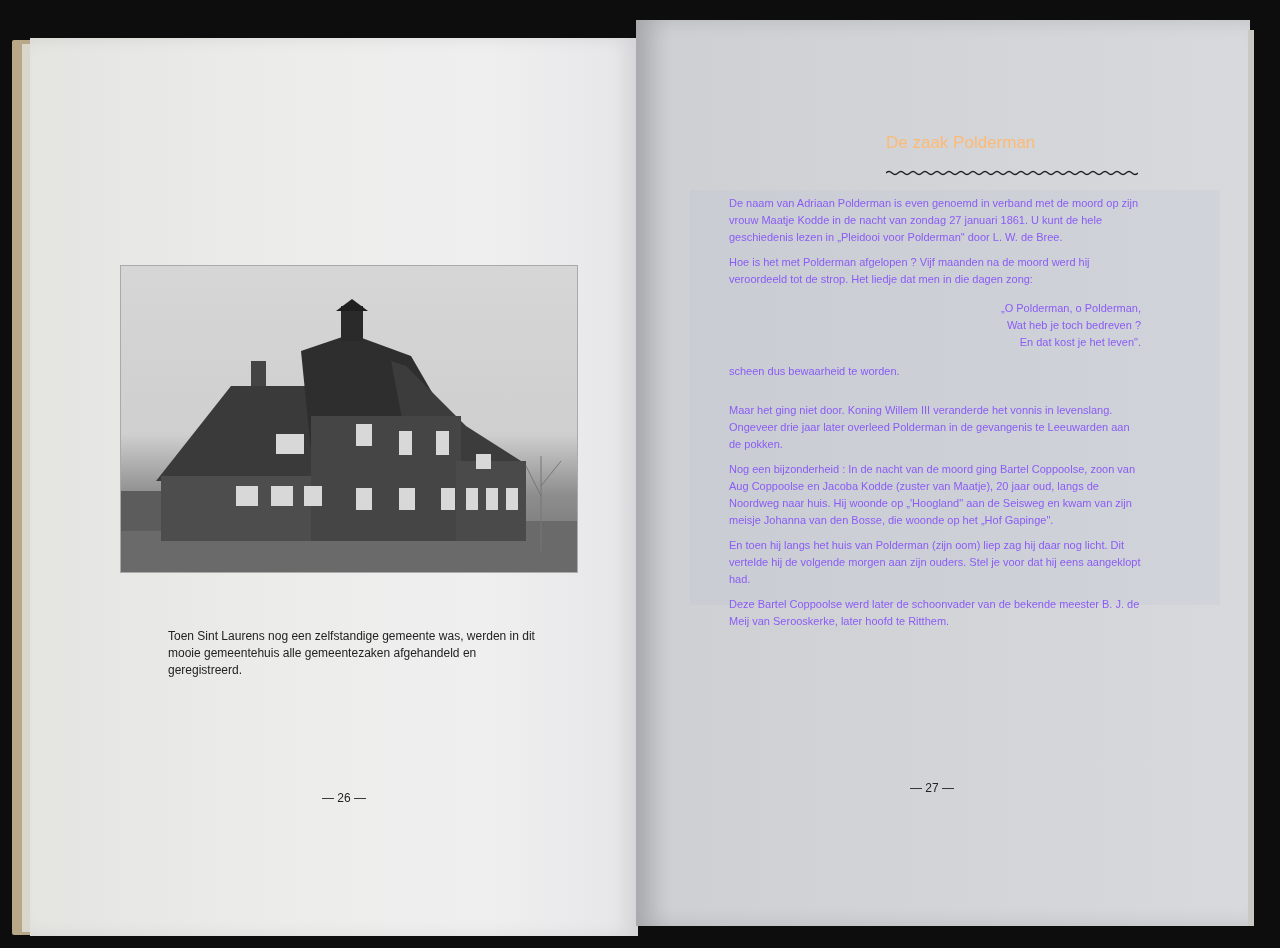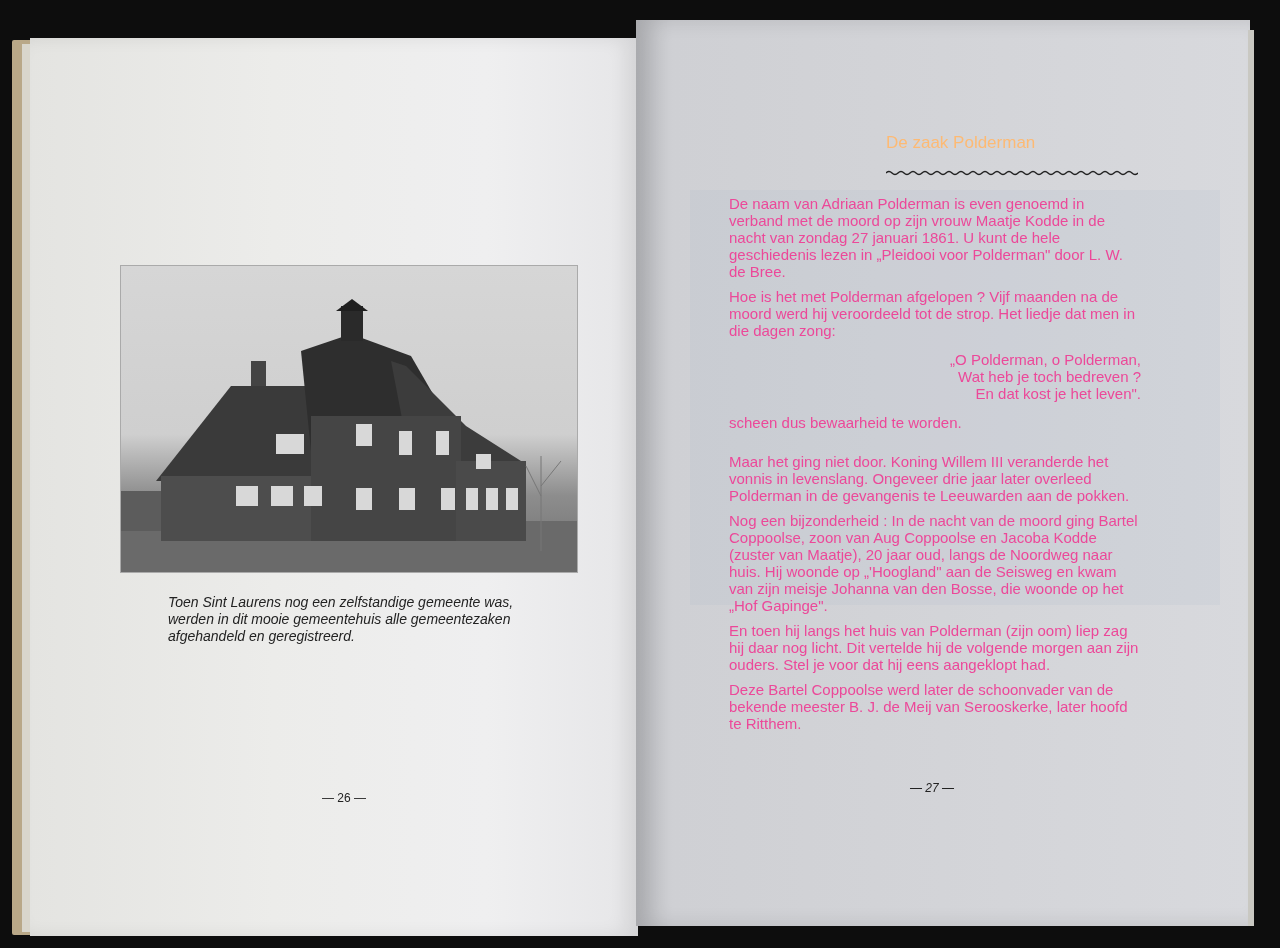--- a/index.html
+++ b/index.html
@@ -10,26 +10,26 @@
     box-shadow:inset -12px 0 18px rgba(0,0,0,0.08);}
   .page-left-edge{position:absolute;left:22px;top:44px;width:10px;height:888px;background:#d9d6cc;}
   .page-right{position:absolute;left:636px;top:20px;width:614px;height:906px;
     background:linear-gradient(90deg,#bfc0c4 0%,#cfd0d4 6%,#d3d4d8 50%,#d8d9dd 100%);
     box-shadow:inset 14px 0 20px rgba(0,0,0,0.12);}
   .right-edge{position:absolute;left:1248px;top:30px;width:6px;height:896px;background:#c9c8c2;}
   .photo{position:absolute;left:120px;top:265px;width:456px;height:306px;
     background:linear-gradient(180deg,#d6d6d6 0%,#cfcfcf 55%,#8d8d8d 75%,#6e6e6e 100%);
     border:1px solid #aaa;overflow:hidden;}
   .photo svg{position:absolute;left:0;top:0;}
-  .caption{position:absolute;left:168px;top:594px;width:370px;font-size:14px;line-height:17px;
-    font-style:italic;color:#222;}
+  .caption{position:absolute;left:168px;top:628px;width:370px;font-size:12px;line-height:17px;
+    color:#222;}
   .pagenum{position:absolute;font-size:12px;color:#222;}
   .title{position:absolute;left:886px;top:133px;font-size:17px;color:#fdba74;}
   .squiggle{position:absolute;left:886px;top:168px;}
-  .body-text{position:absolute;left:729px;top:195px;width:412px;font-size:15px;line-height:17px;color:#ec4899;}
+  .body-text{position:absolute;left:729px;top:195px;width:412px;font-size:11px;line-height:17px;color:#8b5cf6;}
   .body-text p{margin:0 0 8px 0;}
   .verse{margin:12px 0 12px 96px !important;text-align:right;}
   .verse div{line-height:17px;}
   .bleed{position:absolute;left:690px;top:190px;width:530px;height:415px;background:rgba(180,190,205,0.18);}
 </style>
 </head>
 <body>
 
 <div class="cover"></div>
 <div class="page-left-edge"></div>
@@ -91,13 +91,13 @@
     <div>Wat heb je toch bedreven ?</div>
     <div>En dat kost je het leven".</div>
   </div>
   <p style="margin-bottom:22px;">scheen dus bewaarheid te worden.</p>
   <p>Maar het ging niet door. Koning Willem III veranderde het vonnis in levenslang. Ongeveer drie jaar later overleed Polderman in de gevangenis te Leeuwarden aan de pokken.</p>
   <p>Nog een bijzonderheid : In de nacht van de moord ging Bartel Coppoolse, zoon van Aug Coppoolse en Jacoba Kodde (zuster van Maatje), 20 jaar oud, langs de Noordweg naar huis. Hij woonde op „'Hoogland" aan de Seisweg en kwam van zijn meisje Johanna van den Bosse, die woonde op het „Hof Gapinge".</p>
   <p>En toen hij langs het huis van Polderman (zijn oom) liep zag hij daar nog licht. Dit vertelde hij de volgende morgen aan zijn ouders. Stel je voor dat hij eens aangeklopt had.</p>
   <p>Deze Bartel Coppoolse werd later de schoonvader van de bekende meester B. J. de Meij van Serooskerke, later hoofd te Ritthem.</p>
 </div>
 
-<div class="pagenum" style="left:910px;top:781px;font-style:italic;">— 27 —</div>
+<div class="pagenum" style="left:910px;top:781px;">— 27 —</div>
 
 </body></html>

